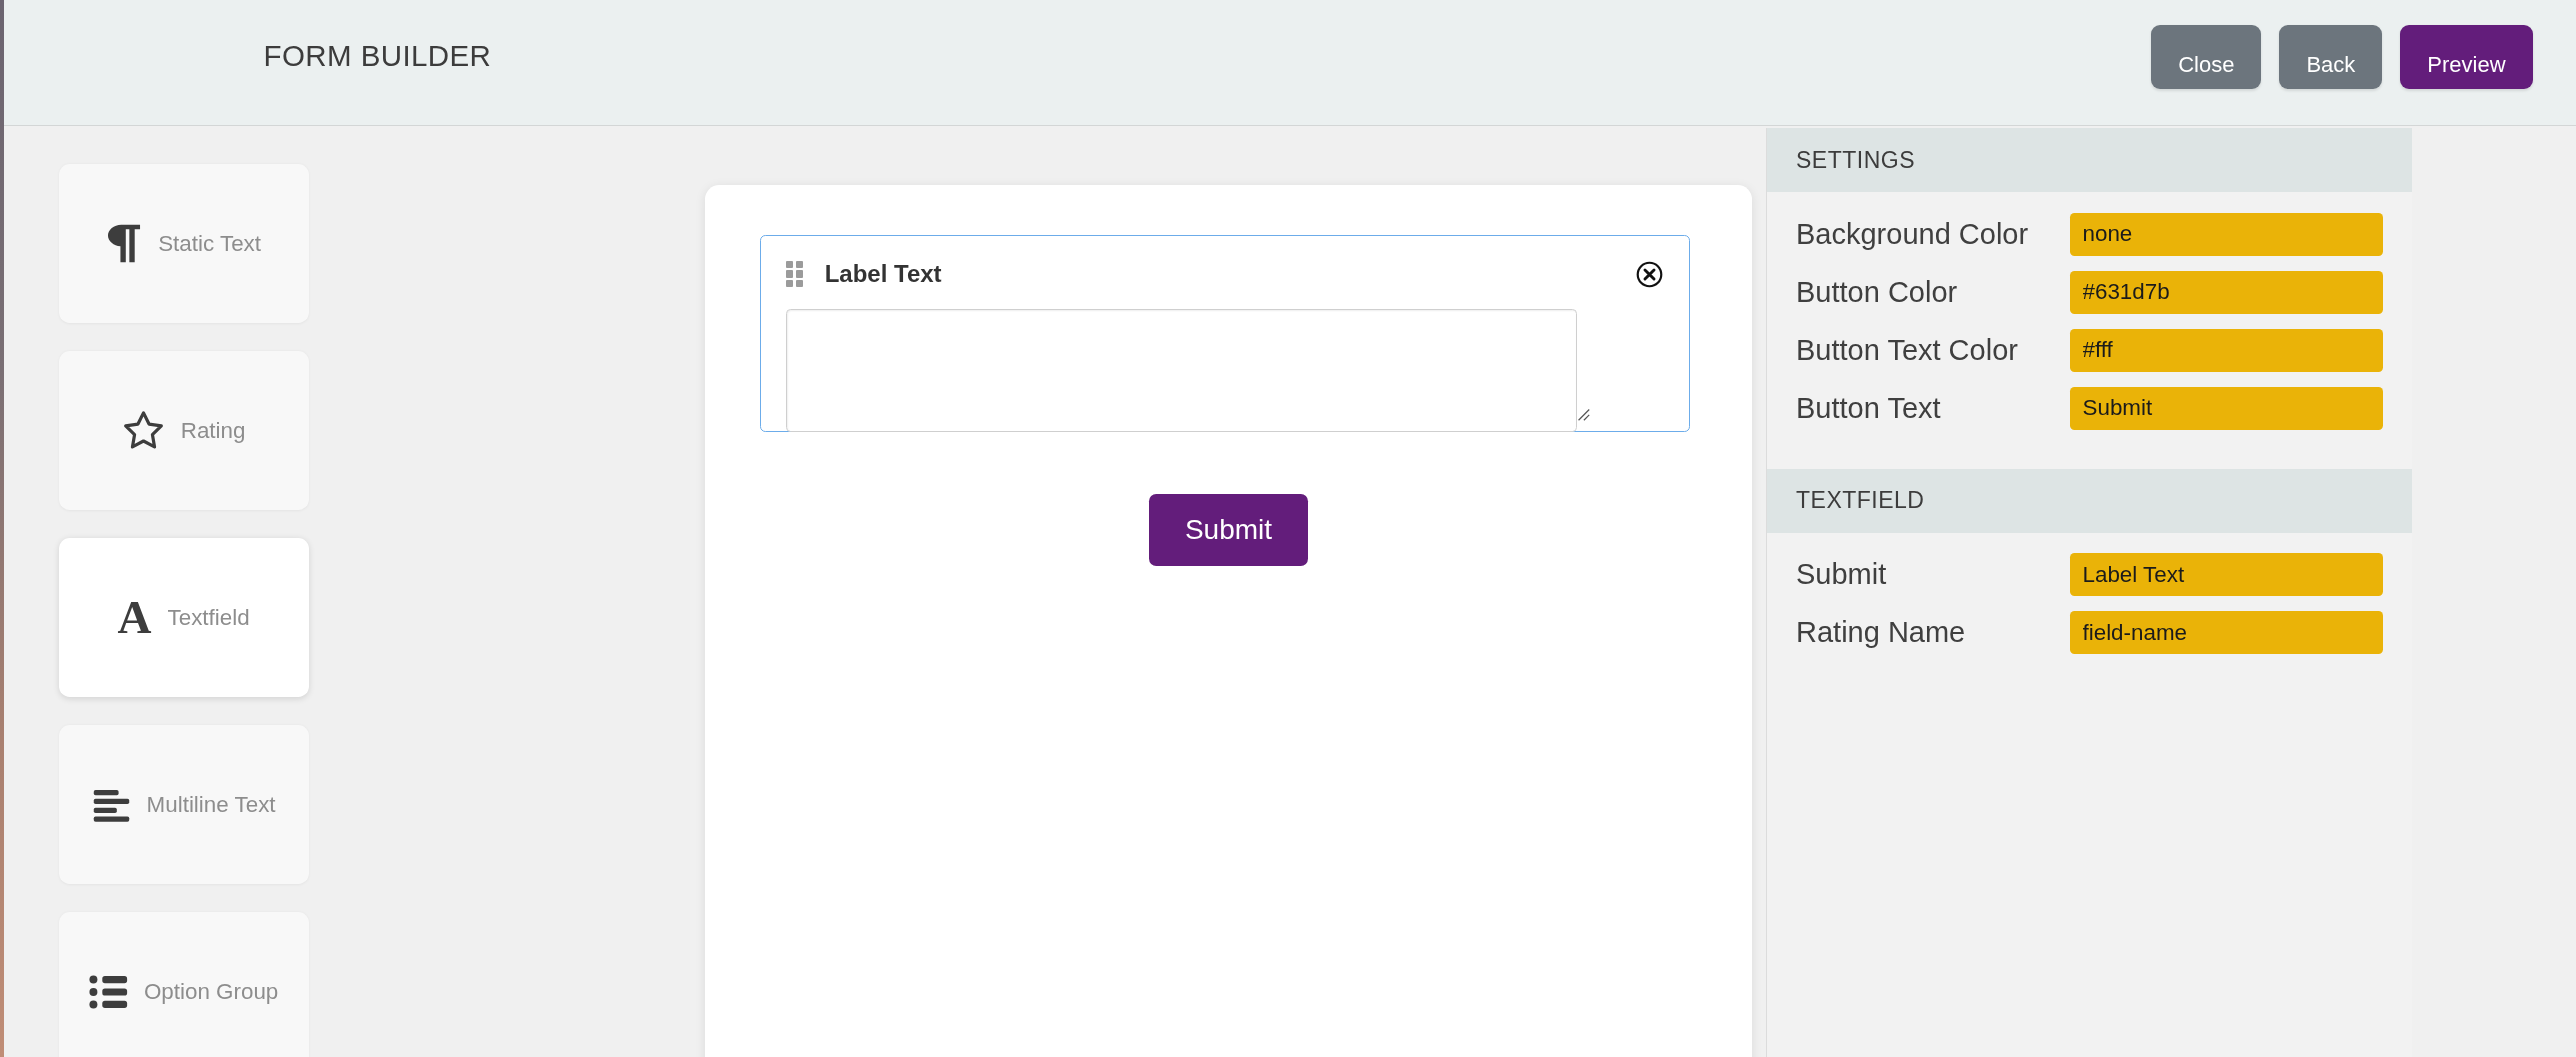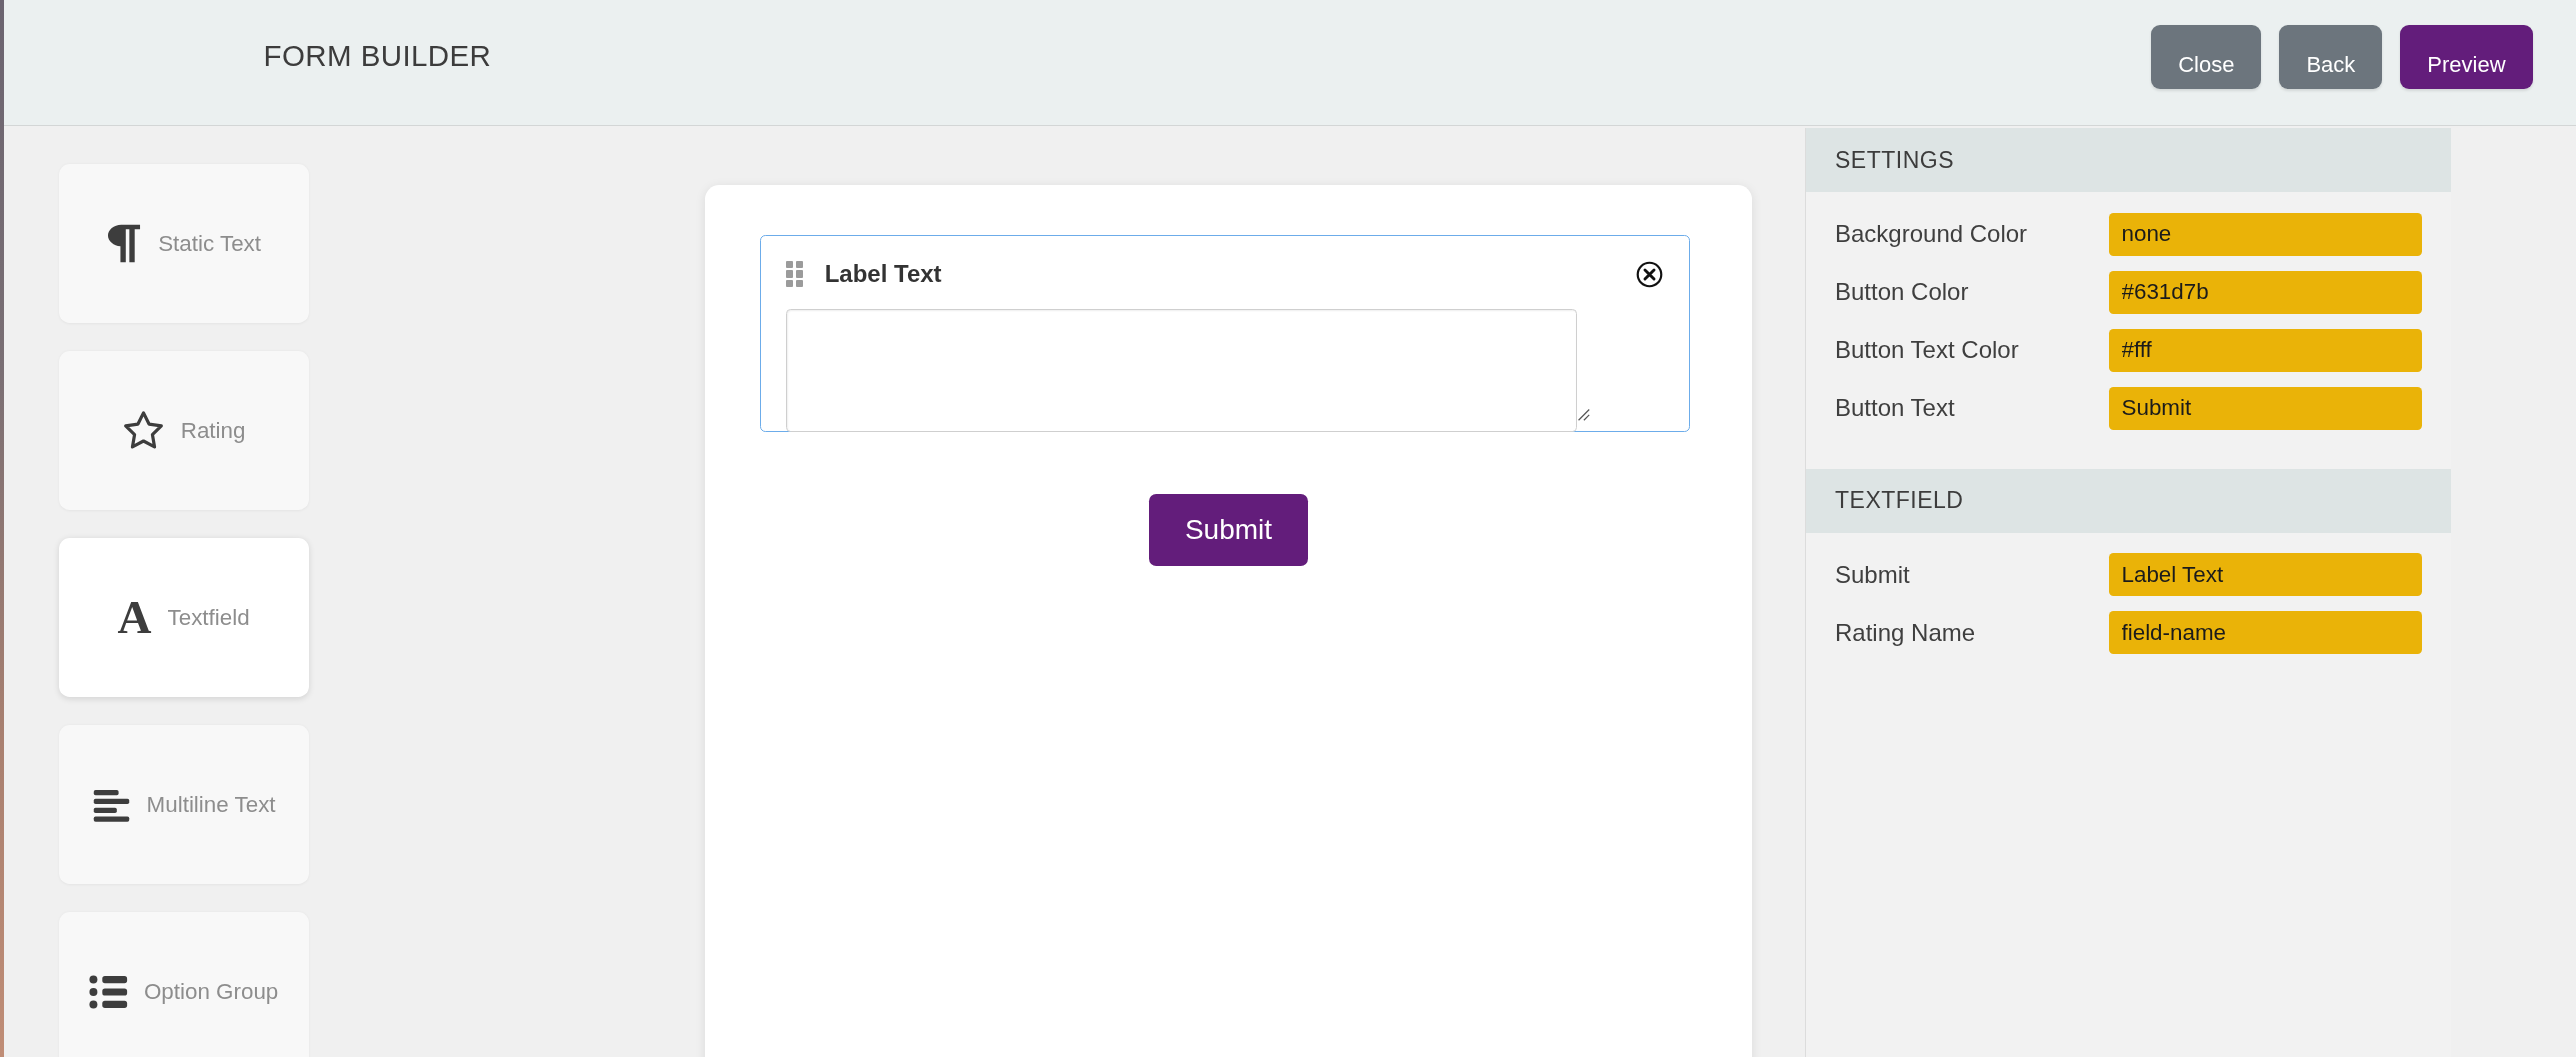--- a/index.html
+++ b/index.html
@@ -255,21 +255,21 @@
     font-size: 28px;
     padding: 0 36px;
     height: 72px;
     line-height: 72px;
     cursor: pointer;
   }
 
   
   .settings-panel {
     position: absolute;
-    left: 1805px;
+    left: 1766px;
     top: 128px;
     width: 646px;
     height: 929px;
     background: #f2f2f2;
     border-left: 1.8px solid #dcdcdc;
   }
 
   .section-head {
     height: 64px;
     background: #dde4e4;
@@ -287,21 +287,21 @@
   .setting-row {
     display: flex;
     align-items: center;
     height: 41px;
     margin-bottom: 17px;
     padding: 0 29px 0 29px;
   }
 
   .setting-label {
     width: 356px;
-    font-size: 24px;
+    font-size: 29px;
     color: #3f3f3f;
     white-space: nowrap;
   }
 
   .setting-input {
     flex: 1;
     height: 43px;
     background: #eab308;
     border: none;
     border-radius: 4.5px;

